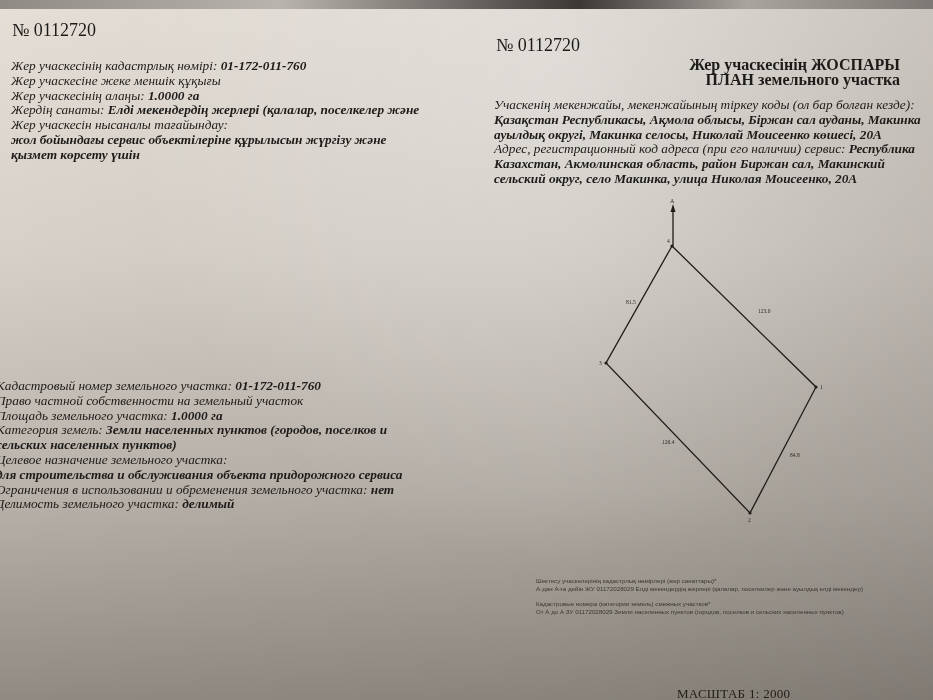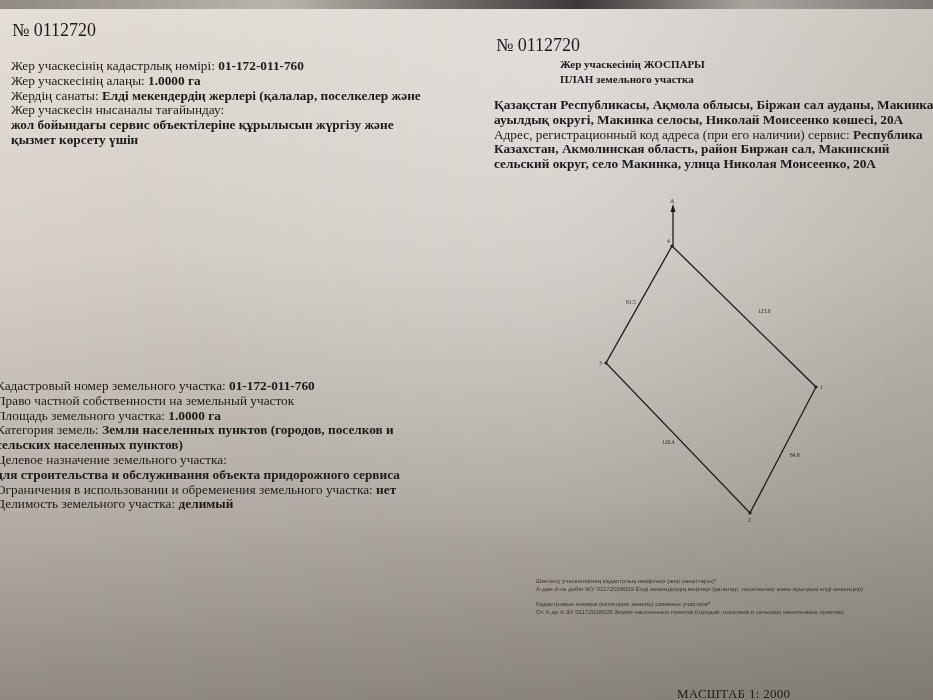--- a/index.html
+++ b/index.html
@@ -20,37 +20,38 @@
         linear-gradient(180deg, #e4ded6 0%, #d6d0c8 35%, #b8b2aa 70%, #908a82 100%);
     }
     .paper::after {
       content: ""; position: absolute; inset: 0;
       background: linear-gradient(90deg, rgba(0,0,0,0.0) 0%, rgba(0,0,0,0.05) 60%, rgba(0,0,0,0.12) 100%);
       pointer-events: none;
     }
     .abs { position: absolute; z-index: 1; }
     .serial { font-weight: normal; font-size: 18px; }
     .block { font-size: 13.3px; line-height: 14.8px; }
-    .block .line { white-space: nowrap; }
+    .block .line { white-space: nowrap; font-style: italic; }
     b, .bold { font-weight: bold; }
-    .title-center { text-align: left; font-weight: bold; font-size: 11px; line-height: 15px; }
+    .title-center { text-align: right; font-weight: bold; font-size: 16px; line-height: 15px; }
     .notes { font-family: "Liberation Sans", "DejaVu Sans", sans-serif; font-size: 6.2px; line-height: 8px; color: #3a3632; white-space: nowrap; }
     .scale { font-family: "Liberation Serif", "DejaVu Serif", serif; font-size: 13px; color: #232019; letter-spacing: 0.3px; }
     svg text { font-family: "Liberation Serif", "DejaVu Serif", serif; fill: #2b2824; }
   </style>
 </head>
 <body>
 
 <div class="backdrop"></div>
 <div class="paper"></div>
 
 <div class="abs serial" style="left:12px; top:20px;">№ 0112720</div>
 
 <div class="abs block" style="left:11px; top:59px;">
   <div class="line"><span>Жер учаскесінің кадастрлық нөмірі: </span><b>01-172-011-760</b></div>
+  <div class="line">Жер учаскесіне жеке меншік құқығы</div>
   <div class="line"><span>Жер учаскесінің алаңы: </span><b>1.0000 га</b></div>
   <div class="line"><span>Жердің санаты: </span><b>Елді мекендердің жерлері (қалалар, поселкелер және</b></div>
   <div class="line">Жер учаскесін нысаналы тағайындау:</div>
   <div class="line bold">жол бойындағы сервис объектілеріне құрылысын жүргізу және</div>
   <div class="line bold">қызмет көрсету үшін</div>
 </div>
 
 <div class="abs block" style="left:-4px; top:379px;">
   <div class="line"><span>Кадастровый номер земельного участка: </span><b>01-172-011-760</b></div>
   <div class="line">Право частной собственности на земельный участок</div>
@@ -64,20 +65,21 @@
 </div>
 
 <div class="abs serial" style="left:496px; top:35px;">№ 0112720</div>
 
 <div class="abs title-center" style="left:560px; top:57px; width:340px;">
   <div>Жер учаскесінің ЖОСПАРЫ</div>
   <div>ПЛАН земельного участка</div>
 </div>
 
 <div class="abs block" style="left:494px; top:98px;">
+  <div class="line">Учаскенің мекенжайы, мекенжайының тіркеу коды (ол бар болған кезде):</div>
   <div class="line bold">Қазақстан Республикасы, Ақмола облысы, Біржан сал ауданы, Макинка</div>
   <div class="line bold">ауылдық округі, Макинка селосы, Николай Моисеенко көшесі, 20А</div>
   <div class="line"><span>Адрес, регистрационный код адреса (при его наличии) сервис: </span><b>Республика</b></div>
   <div class="line bold">Казахстан, Акмолинская область, район Биржан сал, Макинский</div>
   <div class="line bold">сельский округ, село Макинка, улица Николая Моисеенко, 20А</div>
 </div>
 
 <svg class="abs" style="left:0; top:0;" width="933" height="700">
   <g>
     <line x1="673" y1="246" x2="673" y2="207" stroke="#1f1c19" stroke-width="1.3"></line>

